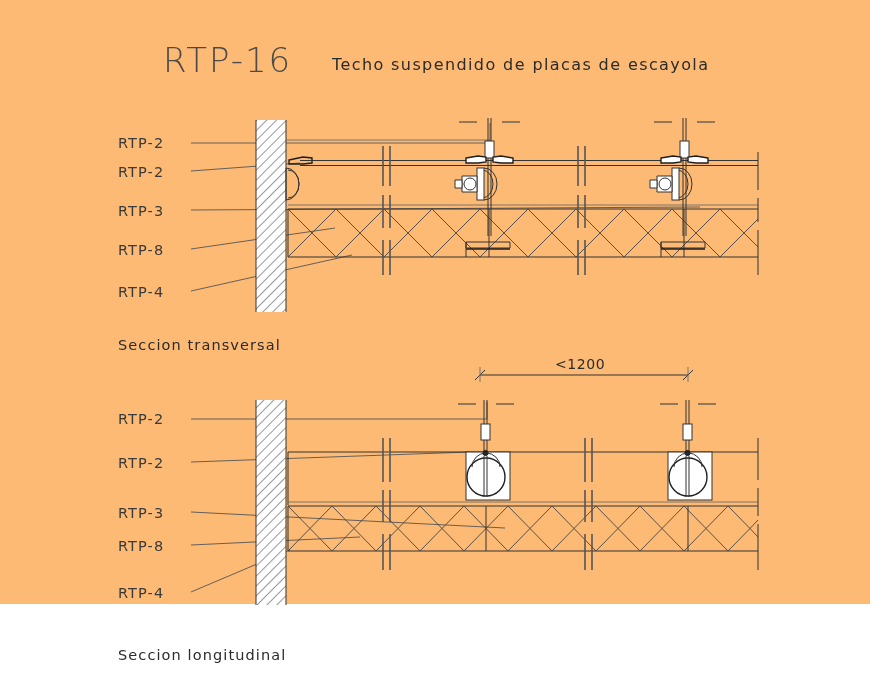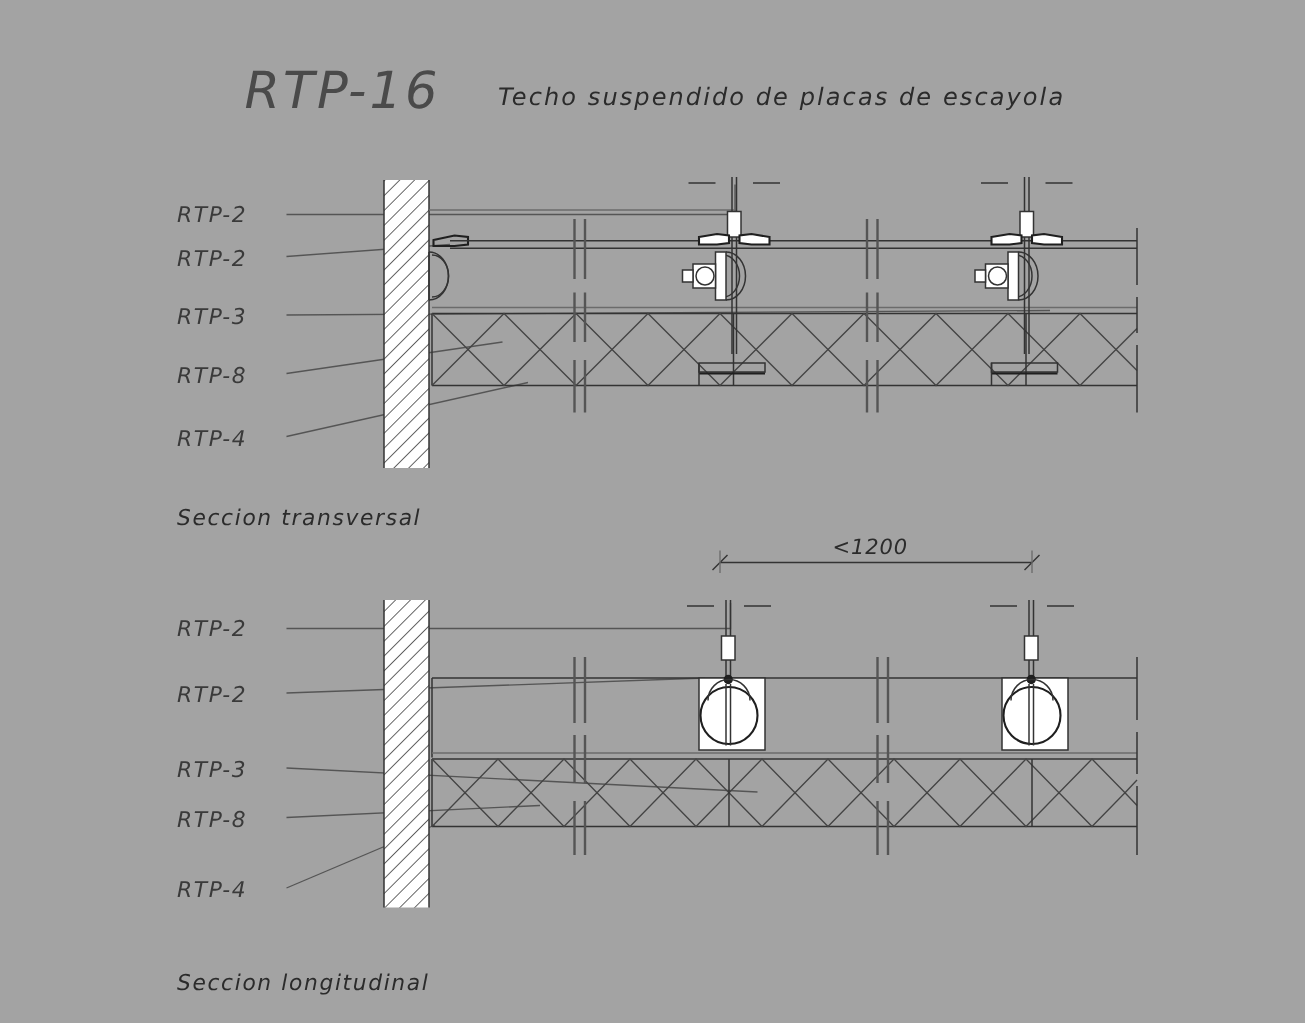--- a/index.html
+++ b/index.html
@@ -10,23 +10,22 @@
   body {
     width: 870px;
     height: 682px;
     font-family: "DejaVu Sans", sans-serif;
     color: #1a1a1a;
     overflow: hidden;
   }
   #sheet {
     position: relative;
     width: 870px;
-    height: 682px;
-    background: #a3a3a3;
-    font-style: italic;
+    height: 604px;
+    background: #fdba74;
   }
   #cad {
     position: absolute;
     left: 0;
     top: 0;
   }
   .ttl {
     font-family: "DejaVu Sans", sans-serif;
     fill: #4a4a4a;
     font-size: 34px;

